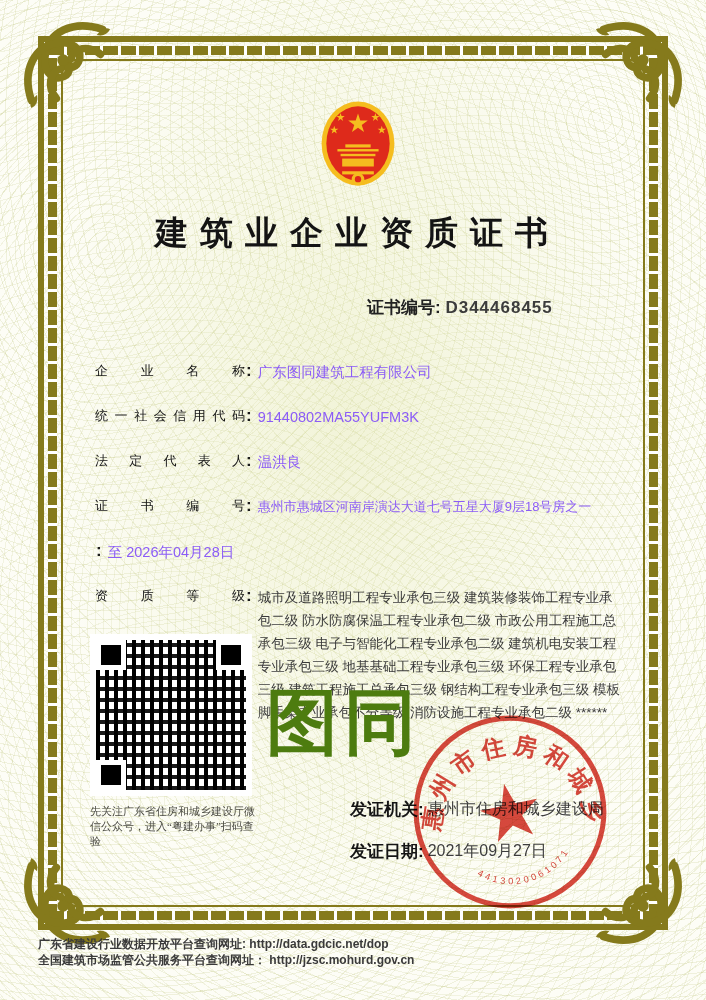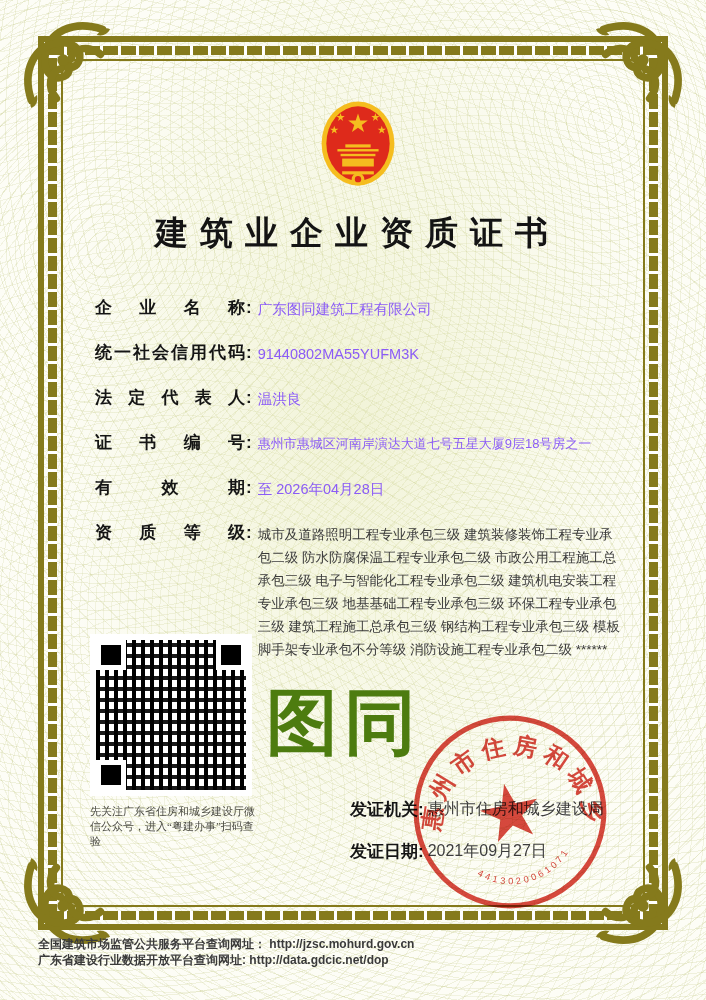--- a/index.html
+++ b/index.html
@@ -34,21 +34,21 @@
   .c-bl{left:-28px; bottom:-28px; transform:scaleY(-1);}
   .c-br{right:-28px; bottom:-28px; transform:scale(-1,-1);}
   
   .content{position:absolute; left:95px; right:86px; top:38px;}
   .emblem{display:block; margin:62px auto 0; width:80px; height:95px;}
   .title{margin:16px 0 0; text-align:center; font-size:33px; font-weight:bold; letter-spacing:12px; color:#141414;}
   .cert-no{margin-top:40px; padding-left:272px; font-size:17px; font-weight:bold; color:#222; white-space:nowrap;}
   .cert-no .num{font-weight:600; color:#3c3c3c; letter-spacing:1px;}
   .fields{margin-top:42px;}
   .row{display:flex; align-items:flex-start; margin-bottom:24px;}
-  .lbl{display:inline-block; width:150px; font-size:17px; font-weight:bold; color:#151515;
+  .lbl{display:inline-block; width:150px; font-size:13px; font-weight:normal; color:#151515;
        text-align:justify; text-align-last:justify; line-height:20px;}
   .colon{font-size:17px; font-weight:bold; margin:0 6px 0 1px; line-height:20px;}
   .val{flex:1; font-size:14.5px; color:#8b5cf6; line-height:20px; padding-top:1px;}
   .val-small{font-size:13px;}
   .val-para{font-size:13.5px; line-height:23px; color:#3a3a3a; padding-top:0;}
   
   .qr-block{position:absolute; left:90px; top:634px; width:168px;}
   .qr{position:relative; width:158px; height:158px; background:#fff; border:2px solid #fff;}
   .qr-pattern{position:absolute; inset:4px;
     background:
@@ -153,20 +153,24 @@
         <rect x="30" y="74" width="40" height="10"></rect>
         <rect x="34" y="56" width="32" height="4"></rect>
         <path d="M30 90 h40 v4 h-40 z"></path>
         <circle cx="50" cy="100" r="8"></circle>
       </g>
       <circle cx="50" cy="100" r="4" fill="#de2a1b"></circle>
     </svg>
 
     <h1 class="title">建筑业企业资质证书</h1>
 
+    <div class="cert-no">
+      <span>证书编号:</span>
+      <span class="num">D344468455</span>
+    </div>
 
     <div class="fields">
       <div class="row">
         <span class="lbl">企业名称</span>
           <span class="colon">:</span>
         <span class="val">广东图同建筑工程有限公司</span>
       </div>
       <div class="row">
         <span class="lbl">统一社会信用代码</span>
           <span class="colon">:</span>
@@ -176,21 +180,20 @@
         <span class="lbl">法定代表人</span>
           <span class="colon">:</span>
         <span class="val">温洪良</span>
       </div>
       <div class="row">
         <span class="lbl">证书编号</span>
           <span class="colon">:</span>
         <span class="val val-small">惠州市惠城区河南岸演达大道七号五星大厦9层18号房之一</span>
       </div>
       <div class="row">
-        <span class="lbl">有效期</span>
           <span class="colon">:</span>
         <span class="val">至 2026年04月28日</span>
       </div>
       <div class="row">
         <span class="lbl">资质等级</span>
           <span class="colon">:</span>
         <span class="val val-para">城市及道路照明工程专业承包三级  建筑装修装饰工程专业承包二级  防水防腐保温工程专业承包二级  市政公用工程施工总承包三级  电子与智能化工程专业承包二级  建筑机电安装工程专业承包三级  地基基础工程专业承包三级  环保工程专业承包三级  建筑工程施工总承包三级  钢结构工程专业承包三级  模板脚手架专业承包不分等级  消防设施工程专业承包二级  ******</span>
       </div>
     </div>
   </div>
@@ -228,16 +231,16 @@
     <text font-size="23" font-weight="bold" fill="#d5392e" letter-spacing="6">
       <textPath href="#sealArc" startOffset="28">惠州市住房和城乡建设局</textPath>
     </text>
     <use href="#sealStar" transform="translate(100,102) scale(30)"></use>
     <text font-size="9" fill="#d5392e" letter-spacing="3">
       <textPath href="#sealArcB" startOffset="8">4413020061071</textPath>
     </text>
   </svg>
 
   <div class="footer">
+    <div>广东省建设行业数据开放平台查询网址: http://data.gdcic.net/dop</div>
     <div>全国建筑市场监管公共服务平台查询网址： http://jzsc.mohurd.gov.cn</div>
-    <div>广东省建设行业数据开放平台查询网址: http://data.gdcic.net/dop</div>
   </div>
 </div>
 
 </body></html>

